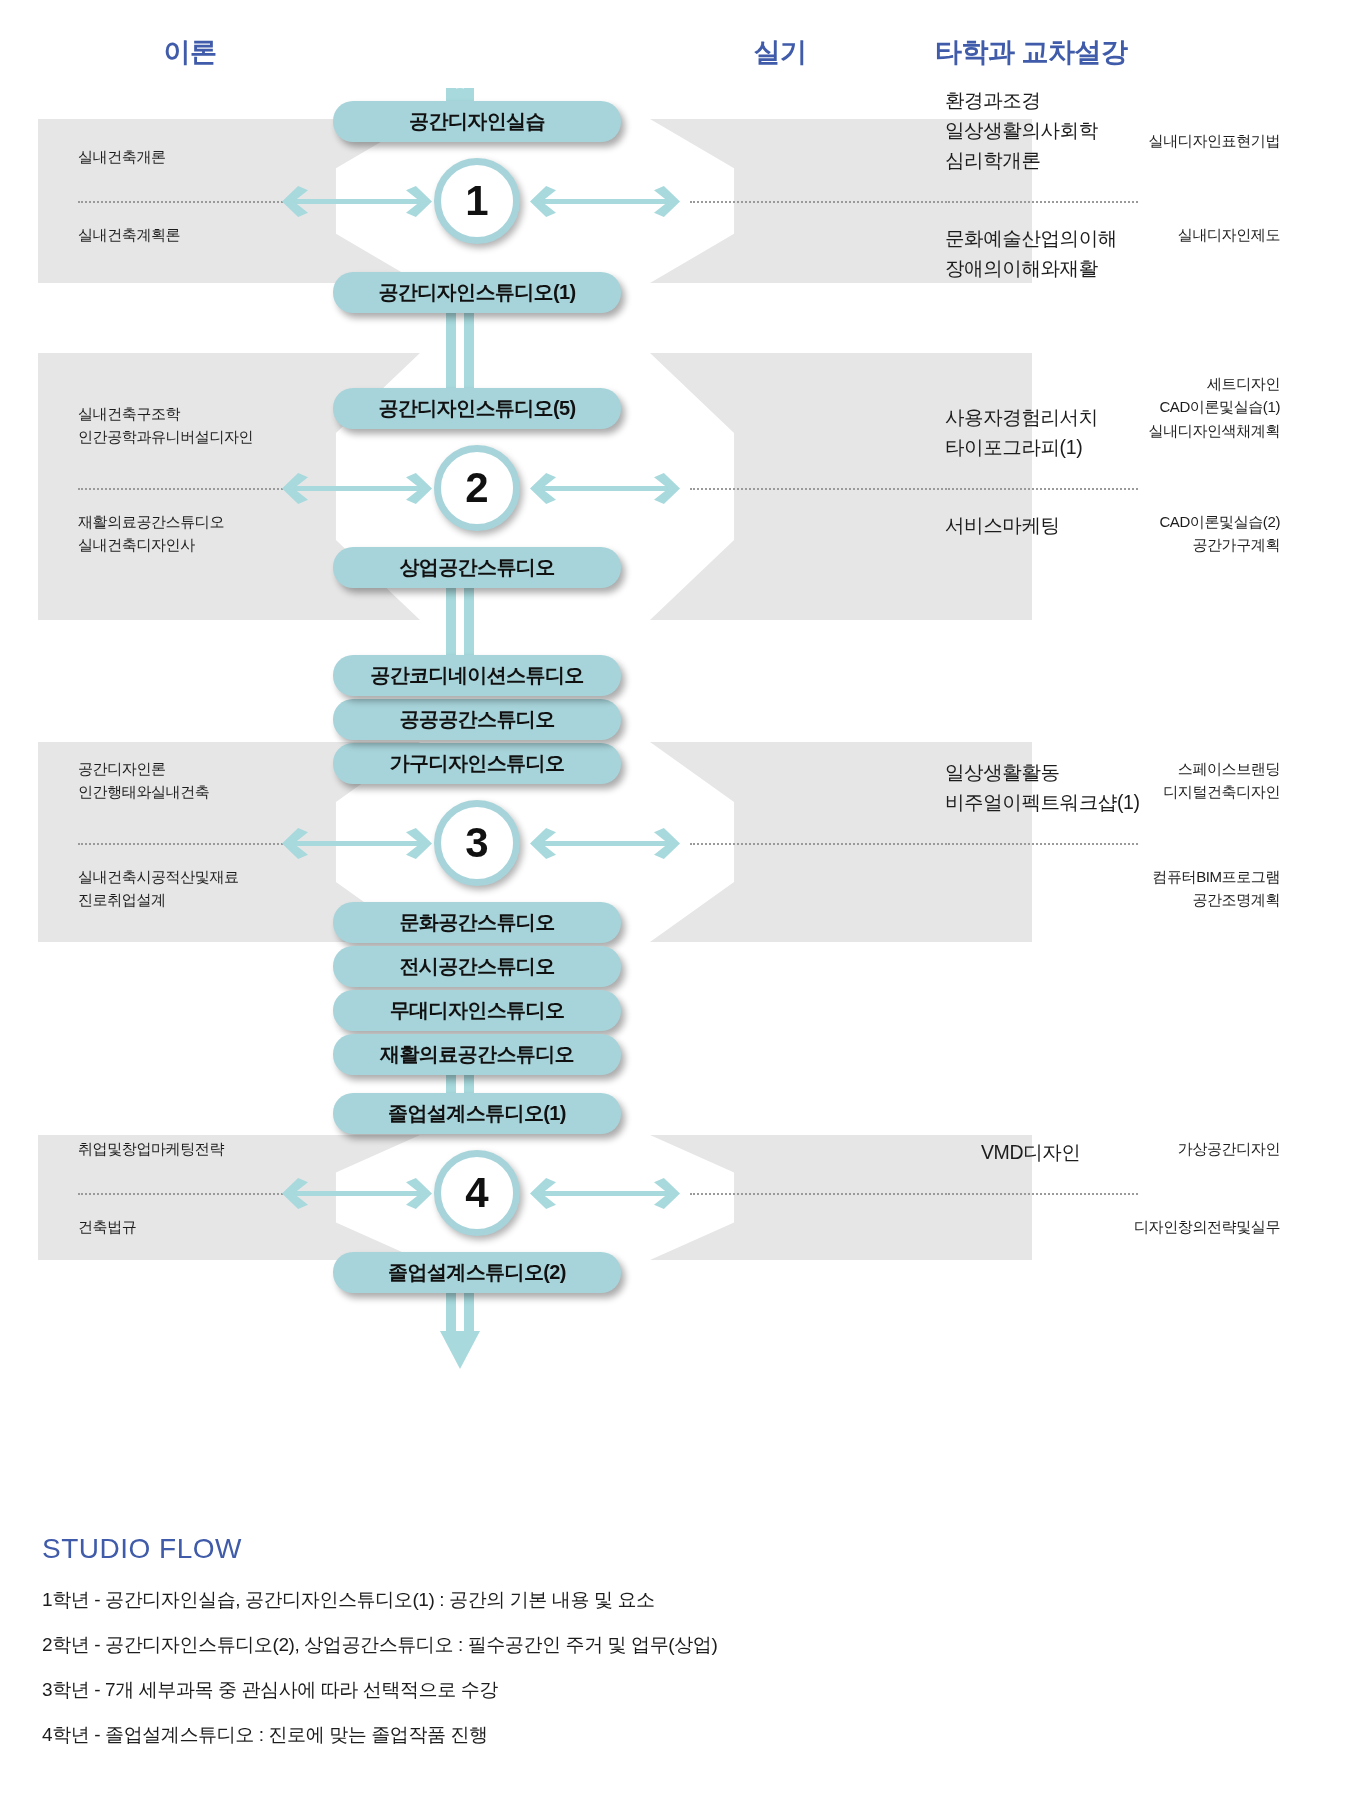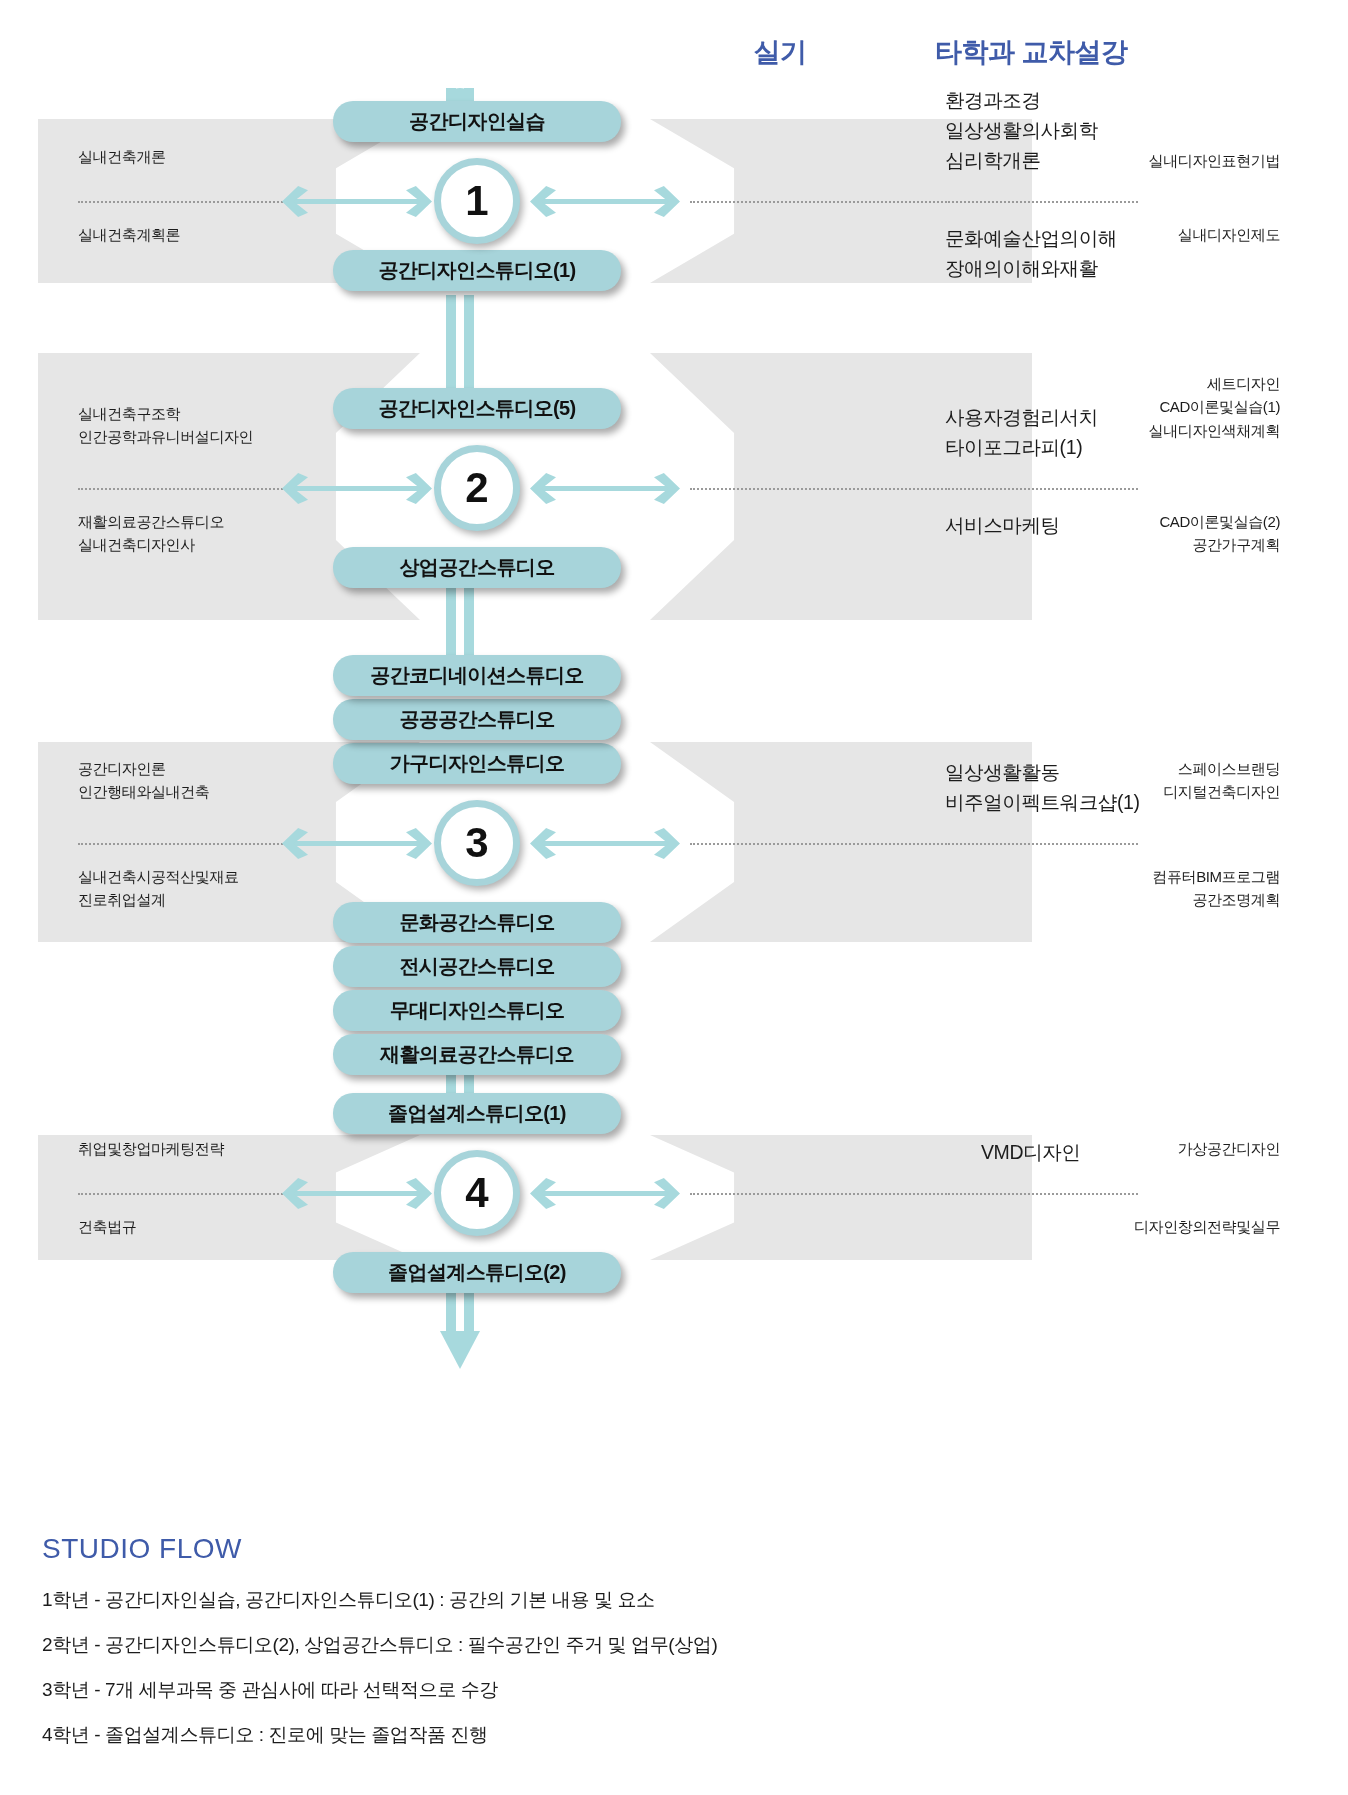--- a/index.html
+++ b/index.html
@@ -206,20 +206,21 @@
     color: #1c1c1c;
     letter-spacing: -0.4px;
     white-space: nowrap;
   }
 </style>
 </head>
 <body>
 
 <div id="root">
 
+  <div class="col-head" id="head-theory">이론</div>
   <div class="col-head" id="head-practice">실기</div>
   <div class="col-head" id="head-cross">타학과 교차설강</div>
 
   <div id="spine-layer">
       <div class="spine-cap" style="top: 88px;"></div>
       <div class="spine" style="top: 88px; height: 19px;"></div>
       <div class="spine b" style="top: 88px; height: 19px;"></div>
       <div class="spine" style="top: 295px; height: 99px;"></div>
       <div class="spine b" style="top: 295px; height: 99px;"></div>
       <div class="spine" style="top: 582px; height: 79px;"></div>
@@ -229,42 +230,42 @@
       <div class="spine" style="top: 1287px; height: 46px;"></div>
       <div class="spine b" style="top: 1287px; height: 46px;"></div>
       <div class="spine-arrow" style="top: 1331px;"></div>
     </div>
 
   <div id="years-layer">
       <div class="panel left" style="top: 119px; height: 164px;"></div>
       <div class="panel right" style="top: 119px; height: 164px;"></div>
       <div class="panel-text left" style="top: 145px; width: 300px;">실내건축개론</div>
       <div class="panel-text left" style="top: 223px; width: 300px;">실내건축계획론</div>
-      <div class="panel-text right" style="top: 149px; width: 300px;">실내디자인표현기법</div>
+      <div class="panel-text right" style="top: 129px; width: 300px;">실내디자인표현기법</div>
       <div class="panel-text right" style="top: 223px; width: 300px;">실내디자인제도</div>
       <div class="panel-divider" style="left: 78px; width: 260px; top: 201px;"></div>
       <div class="panel-divider" style="left: 690px; width: 260px; top: 201px;"></div>
       <div class="cross-text" style="top: 85px;">환경과조경
 일상생활의사회학
 심리학개론</div>
       <div class="cross-divider" style="top: 201px;"></div>
       <div class="cross-text" style="top: 223px;">문화예술산업의이해
 장애의이해와재활</div>
       <div class="harrow" style="left: 282px; width: 150px; top: 184px;">
         <div class="shaft"></div>
         <div class="chev left"></div>
         <div class="chev right"></div>
       </div>
       <div class="harrow" style="left: 530px; width: 150px; top: 184px;">
         <div class="shaft"></div>
         <div class="chev left"></div>
         <div class="chev right"></div>
       </div>
       <div class="pill" style="top: 101px;">공간디자인실습</div>
-      <div class="pill" style="top: 250px; text-align: right;">공간디자인스튜디오(1)</div>
+      <div class="pill" style="top: 272px; text-align: right;">공간디자인스튜디오(1)</div>
       <div class="year-badge" style="top: 158px;">
         <div class="ring"></div>
         <div class="num">1</div>
       </div>
       <div class="panel left" style="top: 353px; height: 267px;"></div>
       <div class="panel right" style="top: 353px; height: 267px;"></div>
       <div class="panel-text left" style="top: 402px; width: 300px;">실내건축구조학
 인간공학과유니버설디자인</div>
       <div class="panel-text left" style="top: 510px; width: 300px;">재활의료공간스튜디오
 실내건축디자인사</div>

